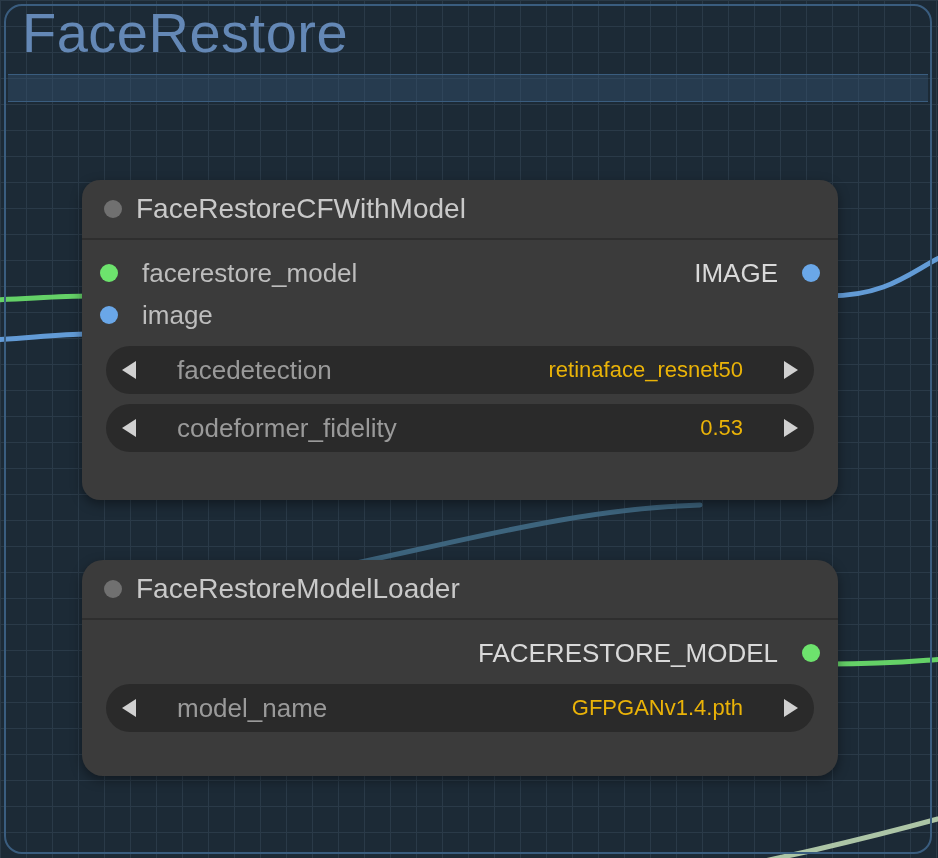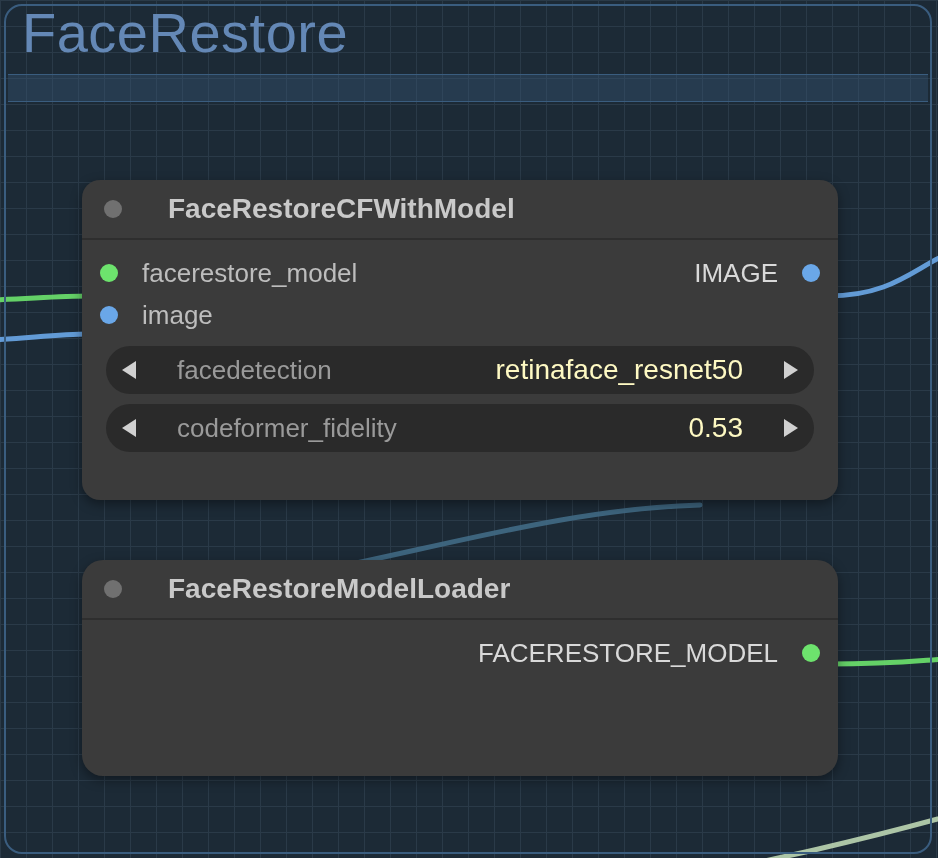--- a/index.html
+++ b/index.html
@@ -91,22 +91,21 @@
   .collapse-dot {
     width: 18px;
     height: 18px;
     border-radius: 50%;
     background: #707070;
     flex-shrink: 0;
   }
   .node-title {
     font-size: 28px;
     color: #c9c9c9;
-    font-weight: 700;
-    margin-left: 32px;
+    font-weight: 400;
   }
   .node-body {
     padding: 12px 0 18px 0;
   }
   .io-row {
     display: flex;
     align-items: center;
     justify-content: space-between;
     padding: 4px 18px;
     min-height: 34px;
@@ -165,22 +164,22 @@
     margin-right: 6px;
     margin-left: 14px;
   }
   .w-name {
     font-size: 26px;
     color: #9a9a9a;
     flex: 0 0 auto;
   }
   .w-spacer { flex: 1 1 auto; }
   .w-value {
-    font-size: 28px;
-    color: #fef9c3;
+    font-size: 22px;
+    color: #eab308;
     text-align: right;
   }
 
   
   .node1 {
     left: 82px;
     top: 180px;
     width: 756px;
     height: 320px;
   }
@@ -269,16 +268,23 @@
     <div class="node-body">
 
       <div class="io-row">
         <div class="io-left"></div>
         <div class="io-right">
           <div class="io-label out">FACERESTORE_MODEL</div>
           <div class="port green"></div>
         </div>
       </div>
 
+      <div class="widget">
+        <div class="w-arrow left"></div>
+        <div class="w-name">model_name</div>
+        <div class="w-spacer"></div>
+        <div class="w-value">GFPGANv1.4.pth</div>
+        <div class="w-arrow right"></div>
+      </div>
     </div>
   </div>
 
 </div>
 
 </body></html>

